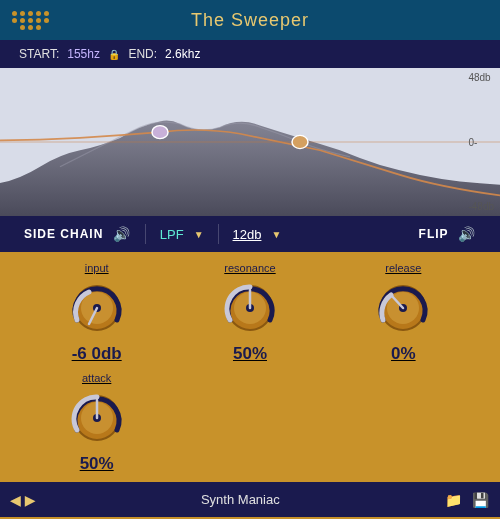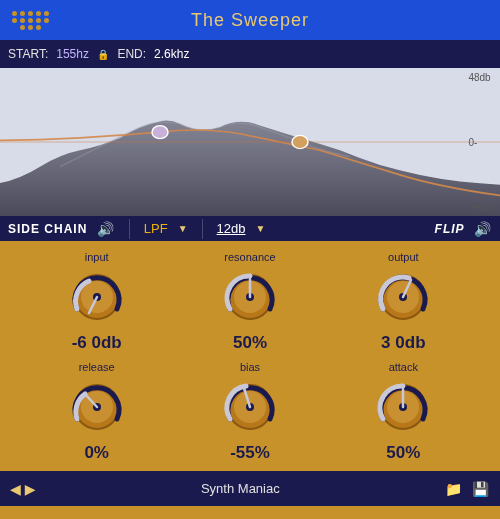--- a/index.html
+++ b/index.html
@@ -6,21 +6,21 @@
     body {
       width: 500px;
       height: 519px;
       overflow: hidden;
       font-family: Arial, sans-serif;
       background: #c8922a;
     }
 
     
     .header {
-      background: #1d4ed8;
+      background: #0c4a6e;
       display: flex;
       align-items: center;
       justify-content: center;
       height: 40px;
       position: relative;
     }
     .header-logo {
       position: absolute;
       left: 12px;
       display: grid;
@@ -39,21 +39,21 @@
       font-size: 18px;
       font-weight: 400;
       letter-spacing: 1px;
     }
 
     
     .freq-bar {
       background: #1a1a4e;
       color: #e0e0e0;
       font-size: 12px;
-      padding: 4px 8px;
+      padding: 4px 19px;
       display: flex;
       align-items: center;
       gap: 8px;
       height: 28px;
     }
     .freq-bar .lock-icon { color: #aaa; font-size: 10px; }
 
     
     .eq-display {
       background: #d8dce8;
@@ -76,24 +76,24 @@
     .eq-canvas {
       position: absolute;
       top: 0; left: 0;
       width: 100%;
       height: 100%;
     }
 
     
     .sidechain-bar {
       background: #1a1a4e;
-      height: 25px;
-      display: flex;
-      align-items: center;
-      padding: 0 8px;
+      height: 36px;
+      display: flex;
+      align-items: center;
+      padding: 0 24px;
       gap: 10px;
     }
     .sidechain-label {
       color: #ffffff;
       font-size: 12px;
       font-weight: bold;
       letter-spacing: 1px;
     }
     .sidechain-speaker {
       color: #e8c870;
@@ -101,41 +101,41 @@
       cursor: pointer;
     }
     .sidechain-divider { flex: 1; }
     .dropdown-arrow { color: #e8c870; font-size: 10px; }
     .sidechain-flip {
       color: #ffffff;
       font-size: 12px;
       font-weight: bold;
       letter-spacing: 1px;
       cursor: pointer;
-      font-style: italic;
     }
     .sidechain-speaker2 {
       color: #e8c870;
       font-size: 14px;
       cursor: pointer;
     }
     .sep {
       width: 1px;
       height: 20px;
       background: rgba(255,255,255,0.2);
       margin: 0 4px;
     }
 
     
     .controls {
       background: #c8922a;
       padding: 10px 20px 8px;
       display: grid;
       grid-template-columns: 1fr 1fr 1fr;
       gap: 8px 0;
+      text-decoration: underline;
     }
     .knob-group {
       display: flex;
       flex-direction: column;
       align-items: center;
       gap: 4px;
     }
     .knob-label {
       color: #1a1a4e;
       font-size: 11px;
@@ -251,21 +251,21 @@
     <span style="font-size:10px;color:#555">48db</span>
     <span style="font-size:10px;color:#555">0-</span>
     <span style="font-size:10px;color:#555">-48db</span>
   </div>
 </div>
 
 <div class="sidechain-bar">
   <span class="sidechain-label">SIDE CHAIN</span>
   <span class="sidechain-speaker">🔊</span>
   <div class="sep"></div>
-  <span style="color:#eab308;font-size:13px;text-align:right;">LPF</span>
+  <span style="color:#5eead4;font-size:13px;text-align:right;">LPF</span>
   <span class="dropdown-arrow">▼</span>
   <div class="sep"></div>
   <span style="color:#fff;font-size:13px;text-decoration:underline;">12db</span>
   <span class="dropdown-arrow">▼</span>
   <div class="sidechain-divider"></div>
   <span class="sidechain-flip">FLIP</span>
   <span class="sidechain-speaker2">🔊</span>
 </div>
 
 <div class="controls">
@@ -300,67 +300,37 @@
         <path d="M 10,42 A 22 22 0 1 1 50,42" fill="none" stroke="#1a1a4e" stroke-width="5" stroke-linecap="round"></path>
 
         <path d="M 10,42 A 22 22 0 0 1 30,9" fill="none" stroke="#c8c8d8" stroke-width="5" stroke-linecap="round"></path>
         <circle cx="30" cy="30" r="4" fill="#1a1a4e"></circle>
         <line x1="30" y1="30" x2="30" y2="12" stroke="#c8c8d8" stroke-width="2.5" stroke-linecap="round"></line>
       </svg>
     </div>
     <span class="knob-value">50%</span>
   </div>
 
-  <div class="knob-group">
-    <span class="knob-label">output</span>
-    <div class="knob-container">
-      <svg class="knob-svg" viewBox="0 0 60 60">
-        <circle cx="30" cy="30" r="22" fill="#b8781a" stroke="#8a5810" stroke-width="2"></circle>
-        <circle cx="30" cy="30" r="16" fill="#c89030"></circle>
-        <path d="M 10,42 A 22 22 0 1 1 50,42" fill="none" stroke="#1a1a4e" stroke-width="5" stroke-linecap="round"></path>
-
-        <path d="M 10,42 A 22 22 0 0 1 36,11" fill="none" stroke="#c8c8d8" stroke-width="5" stroke-linecap="round"></path>
-        <circle cx="30" cy="30" r="4" fill="#1a1a4e"></circle>
-        <line x1="30" y1="30" x2="38" y2="13" stroke="#c8c8d8" stroke-width="2.5" stroke-linecap="round"></line>
-      </svg>
-    </div>
-    <span class="knob-value">3 0db</span>
-  </div>
 
   <div class="knob-group">
     <span class="knob-label">release</span>
     <div class="knob-container">
       <svg class="knob-svg" viewBox="0 0 60 60">
         <circle cx="30" cy="30" r="22" fill="#b8781a" stroke="#8a5810" stroke-width="2"></circle>
         <circle cx="30" cy="30" r="16" fill="#c89030"></circle>
         <path d="M 10,42 A 22 22 0 1 1 50,42" fill="none" stroke="#1a1a4e" stroke-width="5" stroke-linecap="round"></path>
 
         <path d="M 10,42 A 22 22 0 0 1 18,17" fill="none" stroke="#c8c8d8" stroke-width="5" stroke-linecap="round"></path>
         <circle cx="30" cy="30" r="4" fill="#1a1a4e"></circle>
         <line x1="30" y1="30" x2="18" y2="17" stroke="#c8c8d8" stroke-width="2.5" stroke-linecap="round"></line>
       </svg>
     </div>
     <span class="knob-value">0%</span>
   </div>
 
-  <div class="knob-group">
-    <span class="knob-label">bias</span>
-    <div class="knob-container">
-      <svg class="knob-svg" viewBox="0 0 60 60">
-        <circle cx="30" cy="30" r="22" fill="#b8781a" stroke="#8a5810" stroke-width="2"></circle>
-        <circle cx="30" cy="30" r="16" fill="#c89030"></circle>
-        <path d="M 10,42 A 22 22 0 1 1 50,42" fill="none" stroke="#1a1a4e" stroke-width="5" stroke-linecap="round"></path>
-
-        <path d="M 10,42 A 22 22 0 0 1 26,9" fill="none" stroke="#c8c8d8" stroke-width="5" stroke-linecap="round"></path>
-        <circle cx="30" cy="30" r="4" fill="#1a1a4e"></circle>
-        <line x1="30" y1="30" x2="24" y2="11" stroke="#c8c8d8" stroke-width="2.5" stroke-linecap="round"></line>
-      </svg>
-    </div>
-    <span class="knob-value">-55%</span>
-  </div>
 
   <div class="knob-group">
     <span class="knob-label">attack</span>
     <div class="knob-container">
       <svg class="knob-svg" viewBox="0 0 60 60">
         <circle cx="30" cy="30" r="22" fill="#b8781a" stroke="#8a5810" stroke-width="2"></circle>
         <circle cx="30" cy="30" r="16" fill="#c89030"></circle>
         <path d="M 10,42 A 22 22 0 1 1 50,42" fill="none" stroke="#1a1a4e" stroke-width="5" stroke-linecap="round"></path>
 
         <path d="M 10,42 A 22 22 0 0 1 30,9" fill="none" stroke="#c8c8d8" stroke-width="5" stroke-linecap="round"></path>

